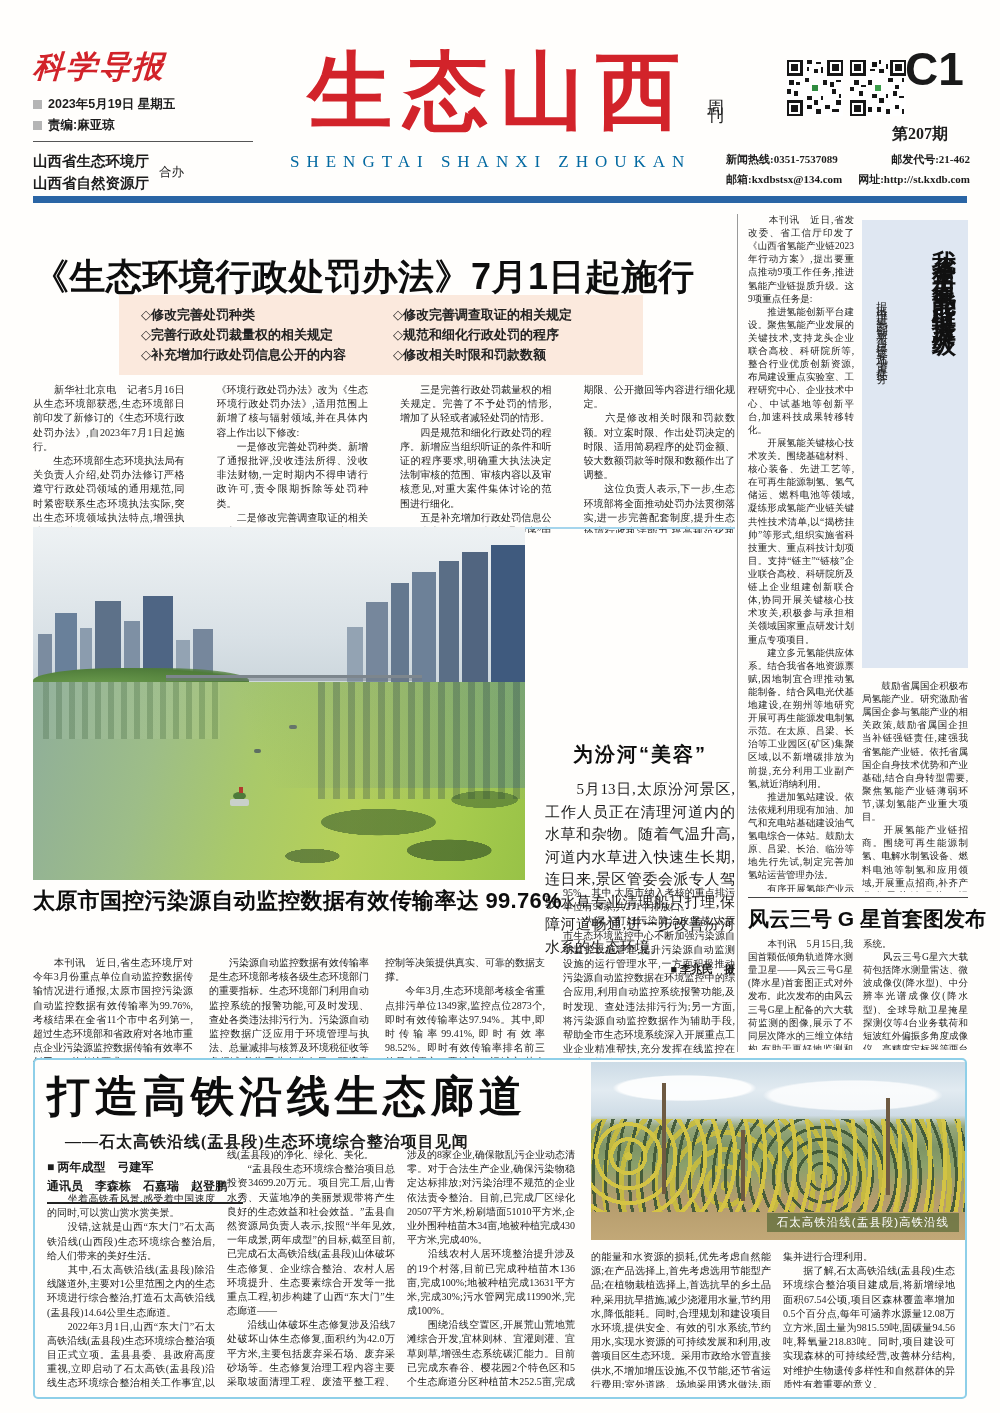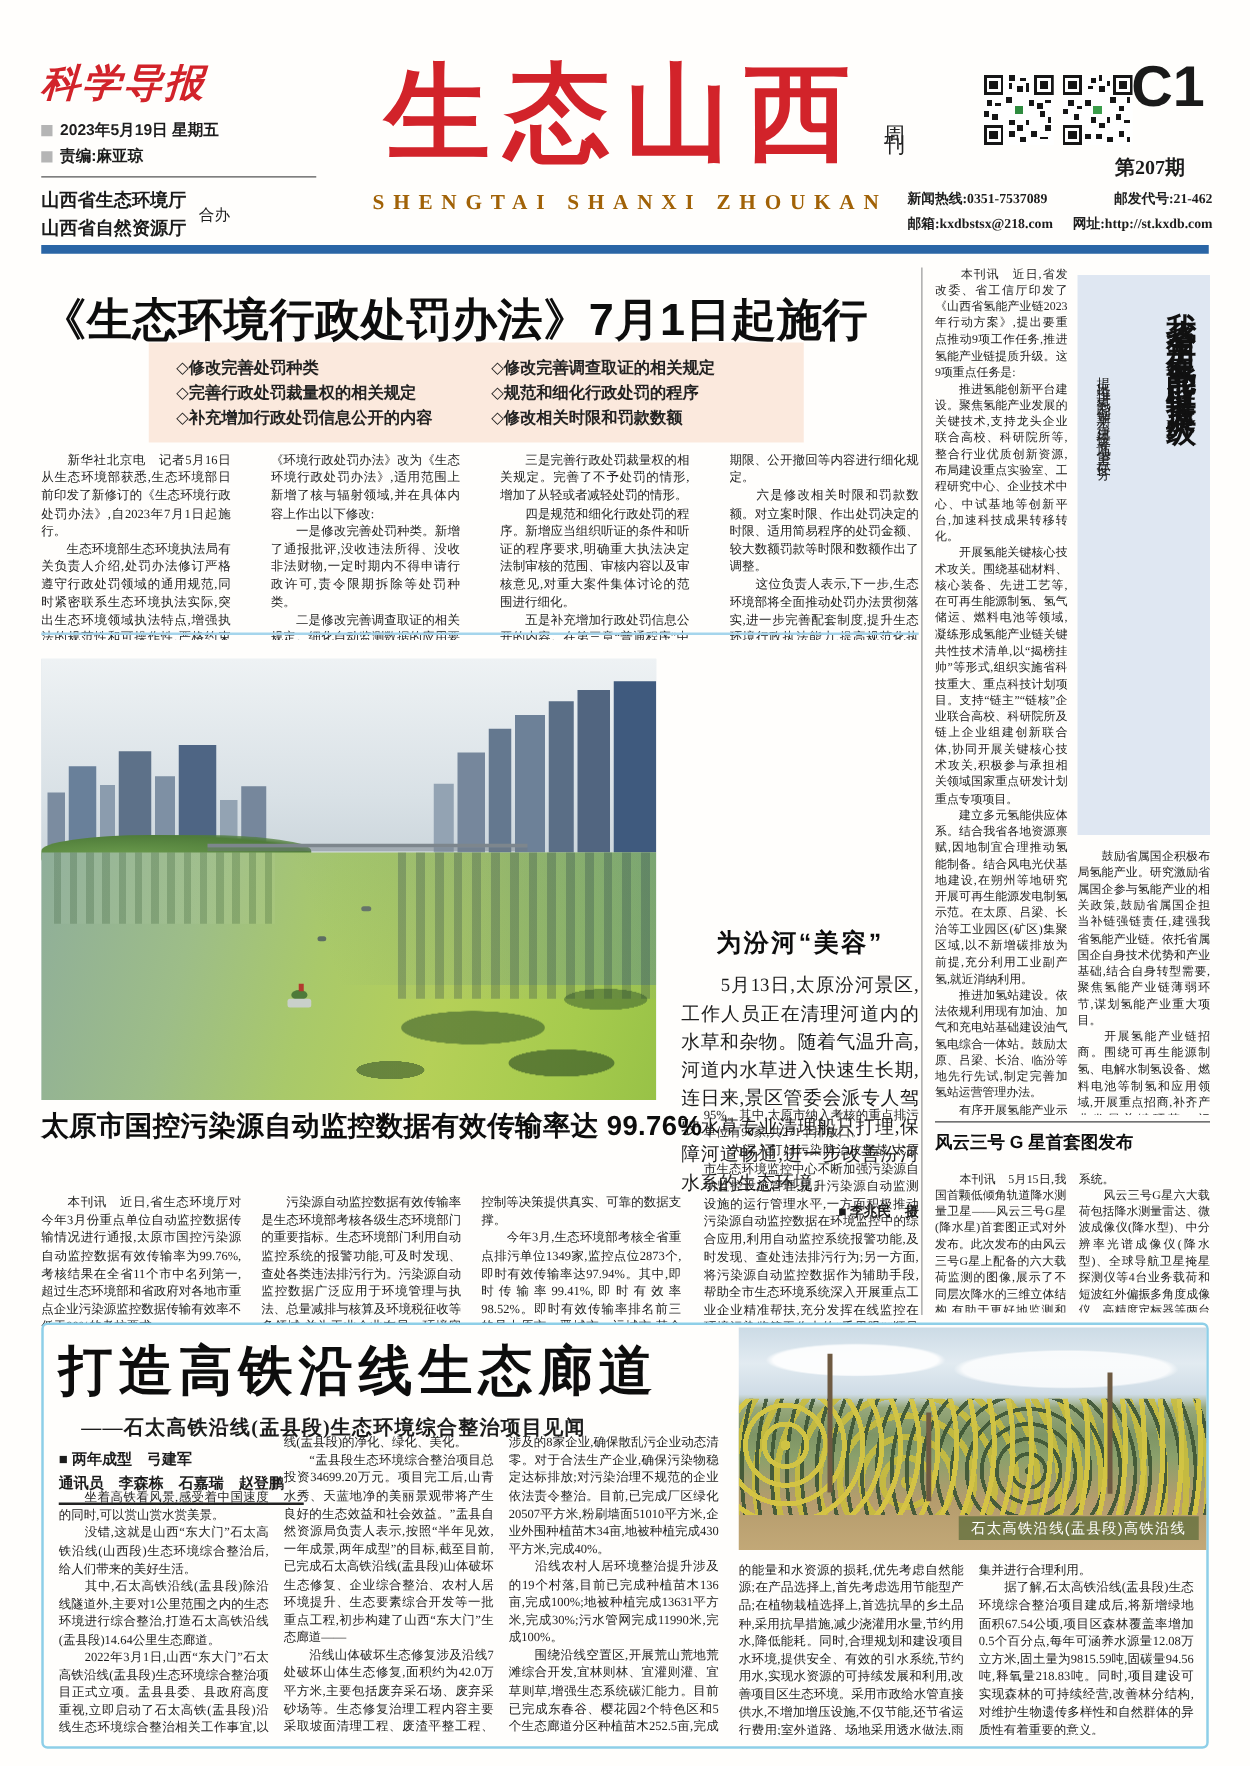--- a/index.html
+++ b/index.html
@@ -16,31 +16,31 @@
   .sq{display:inline-block;width:9px;height:9px;background:#b5b5b5;margin-right:6px;vertical-align:-1px;}
   .mast-date{left:33px;top:96px;}
   .mast-editor{left:33px;top:117px;}
   .mast-rule{left:33px;top:141px;width:220px;height:1px;background:#555;}
   .mast-orgs{left:33px;top:150px;display:flex;align-items:center;gap:10px;}
   .mast-orgs .orgs{font-size:14.5px;font-weight:bold;line-height:1.55;}
   .mast-orgs .co{font-size:12.5px;}
   .mast-title{left:290px;top:48px;width:420px;text-align:center;font-size:84px;line-height:1.05;
               font-weight:900;color:#d2232a;letter-spacing:12px;white-space:nowrap;}
   .mast-weekly{left:704px;top:86px;writing-mode:vertical-rl;font-size:17px;letter-spacing:8px;color:#222;}
-  .mast-en{left:290px;top:152px;width:420px;text-align:right;font-size:17px;font-weight:bold;
-           color:#a16207;letter-spacing:7px;white-space:nowrap;}
+  .mast-en{left:290px;top:152px;width:420px;text-align:left;font-size:17px;font-weight:normal;
+           color:#0369a1;letter-spacing:7px;white-space:nowrap;}
   .qr{left:787px;top:60px;}
   .qr2{left:850px;top:60px;}
   .page-code{left:905px;top:42px;font-size:46px;font-weight:600;color:#1a1a1a;}
   .issue{left:892px;top:124px;font-size:16px;font-weight:bold;}
   .contact{left:726px;top:150px;width:244px;font-size:11px;font-weight:bold;line-height:1.8;}
   .contact .row{display:flex;justify-content:space-between;}
   .blue-bar{left:33px;top:196px;width:934px;height:7px;background:#2a65a5;}
   
-  .lead{left:33px;top:204px;width:702px;height:312px;}
+  .lead{left:33px;top:225px;width:702px;height:312px;}
   .lead-headline{left:0;top:4px;width:702px;font-size:36px;font-weight:900;letter-spacing:0.5px;
                  white-space:nowrap;color:#0d0d0d;}
   .lead-box{left:86px;top:70px;width:524px;height:80px;background:#fbe9dd;display:flex;
             gap:24px;padding:10px 22px;box-sizing:border-box;}
   .lead-box .bcol{flex:1;display:flex;flex-direction:column;justify-content:space-around;}
   .bullet{font-size:13px;font-weight:600;color:#222;font-family:"Liberation Sans","DejaVu Sans",sans-serif;}
   .lead-cols{left:0;top:158px;width:702px;height:150px;display:flex;gap:32px;}
   .lead-cols .body-col{flex:1;height:150px;}
   .lead-sep{left:0;top:302px;width:702px;height:2px;background:#a5d5ec;}
   
@@ -94,21 +94,21 @@
   .hydrogen{left:748px;top:214px;width:220px;height:678px;}
   .hy-left{left:0;top:0;width:106px;height:678px;font-size:9.5px;line-height:1.38;}
   .hy-block{left:114px;top:6px;width:106px;height:448px;background:#dfe7f2;}
   .hy-title{position:absolute;right:8px;top:10px;writing-mode:vertical-rl;font-size:24px;
             font-weight:900;letter-spacing:6px;color:#111;}
   .hy-sub{position:absolute;left:12px;top:72px;writing-mode:vertical-rl;font-size:11.5px;
           letter-spacing:4px;color:#222;}
   .hy-right{left:114px;top:466px;width:106px;height:212px;font-size:9.5px;line-height:1.38;}
   .rc-rule{left:748px;top:897px;width:220px;height:1px;background:#444;}
   .satellite{left:748px;top:905px;width:220px;height:148px;}
-  .sat-head{left:0;top:0;width:220px;font-size:14px;font-weight:900;white-space:nowrap;color:#0d0d0d;}
+  .sat-head{left:0;top:0;width:220px;font-size:21px;font-weight:900;white-space:nowrap;color:#0d0d0d;}
   .sat-cols{left:0;top:33px;width:220px;height:112px;display:flex;gap:10px;}
   .sat-cols .body-col{flex:1;font-size:9.5px;line-height:1.38;height:112px;}
   
   .corridor{left:33px;top:1058px;width:934px;height:341px;border:2px solid #8ecfe8;
             border-radius:5px;box-sizing:border-box;background:#fffefc;}
   .cor-head{left:12px;top:8px;font-size:43px;font-weight:900;letter-spacing:5px;
             white-space:nowrap;color:#0d0d0d;}
   .cor-sub{left:30px;top:72px;font-size:16px;font-weight:bold;letter-spacing:1px;}
   .cor-byline{left:12px;top:98px;width:196px;border-bottom:2px solid #222;padding-bottom:6px;
               font-size:12px;font-weight:bold;line-height:1.6;}
@@ -239,21 +239,21 @@
     </svg>
 
     <div class="abs page-code sans">C1</div>
     <div class="abs issue">第207期</div>
     <div class="abs contact">
       <div class="row">
         <span>新闻热线:0351-7537089</span>
         <span>邮发代号:21-462</span>
       </div>
       <div class="row">
-        <span>邮箱:kxdbstsx@218.com</span>
+        <span>邮箱:kxdbstsx@134.com</span>
         <span>网址:http://st.kxdb.com</span>
       </div>
     </div>
     <div class="abs blue-bar"></div>
   </header>
 
   <section class="abs lead">
     <h1 class="abs lead-headline sans">《生态环境行政处罚办法》7月1日起施行</h1>
     <div class="abs lead-box">
       <div class="bcol">

